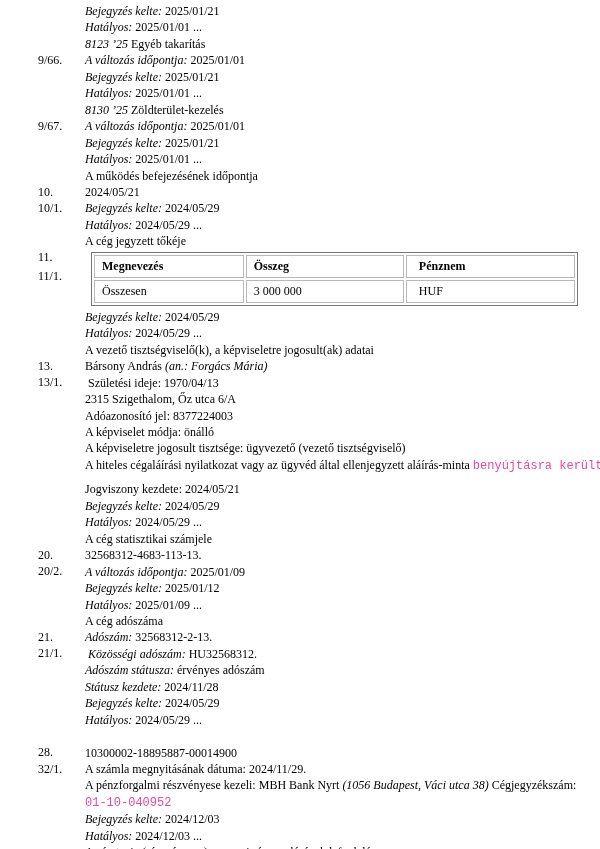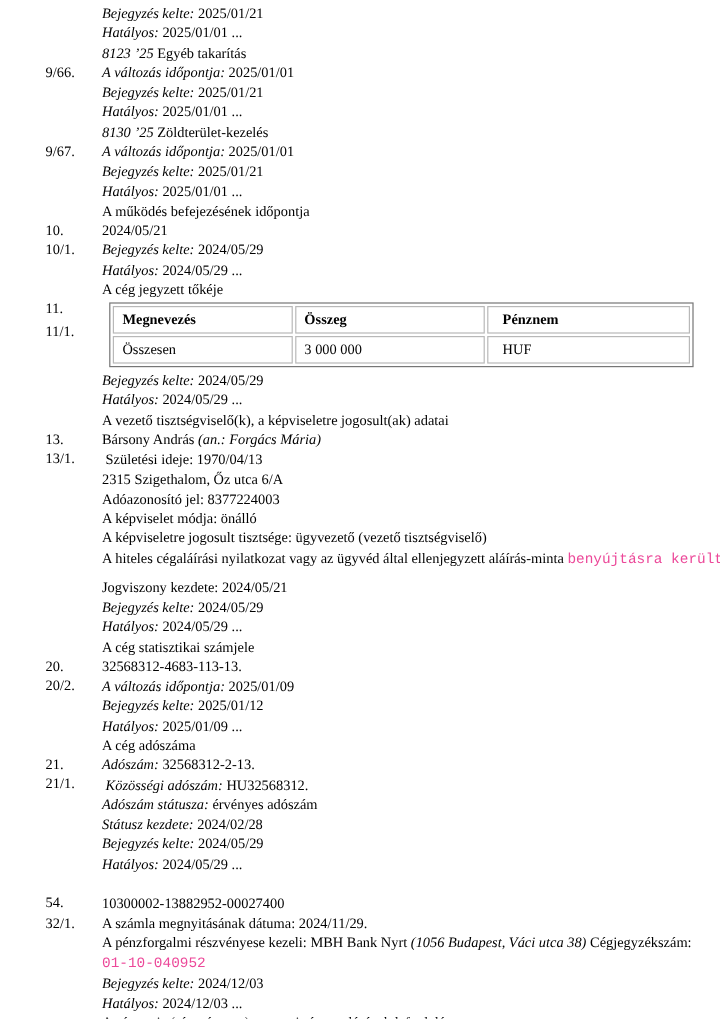--- a/index.html
+++ b/index.html
@@ -121,24 +121,24 @@
     <div class="row"><span><span class="it">Hatályos:</span><span> 2024/05/29 ...</span></span></div>
     <div class="row"><span class="num">20.</span><span><span class="bd">A cég statisztikai számjele</span></span></div>
     <div class="row"><span class="num">20/2.</span><span><span>32568312-4683-113-13.</span></span></div>
     <div class="row"><span><span class="it">A változás időpontja:</span><span> 2025/01/09</span></span></div>
     <div class="row"><span><span class="it">Bejegyzés kelte:</span><span> 2025/01/12</span></span></div>
     <div class="row"><span><span class="it">Hatályos:</span><span> 2025/01/09 ...</span></span></div>
     <div class="row"><span class="num">21.</span><span><span class="bd">A cég adószáma</span></span></div>
     <div class="row"><span class="num">21/1.</span><span><span class="it">Adószám:</span><span> 32568312-2-13.</span></span></div>
     <div class="row"><span><span class="it">&nbsp;Közösségi adószám:</span><span> HU32568312.</span></span></div>
     <div class="row"><span><span class="it">Adószám státusza:</span><span> érvényes adószám</span></span></div>
-    <div class="row"><span><span class="it">Státusz kezdete:</span><span> 2024/02/28</span></span></div>
+    <div class="row"><span><span class="it">Státusz kezdete:</span><span> 2024/11/28</span></span></div>
     <div class="row"><span><span class="it">Bejegyzés kelte:</span><span> 2024/05/29</span></span></div>
     <div class="row"><span><span class="it">Hatályos:</span><span> 2024/05/29 ...</span></span></div>
-    <div class="row"><span class="num">54.</span></div>
-    <div class="row"><span class="num">32/1.</span><span><span>10300002-13882952-00027400</span></span></div>
+    <div class="row"><span class="num">28.</span></div>
+    <div class="row"><span class="num">32/1.</span><span><span>10300002-18895887-00014900</span></span></div>
     <div class="row"><span><span>A számla megnyitásának dátuma: 2024/11/29.</span></span></div>
     <div class="row"><span><span>A pénzforgalmi részvényese kezeli: MBH Bank Nyrt </span><span class="it">(1056 Budapest, Váci utca 38)</span><span> Cégjegyzékszám:</span></span></div>
     <div class="row"><span><a class="lnk" href="#">01-10-040952</a></span></div>
     <div class="row"><span><span class="it">Bejegyzés kelte:</span><span> 2024/12/03</span></span></div>
     <div class="row"><span><span class="it">Hatályos:</span><span> 2024/12/03 ...</span></span></div>
     <div class="row"><span class="num">35.</span><span><span class="bd">A cég tagja (részvényese) vagyoni részesedésének lefoglalása</span></span></div>
   </div>
 
 </body></html>

